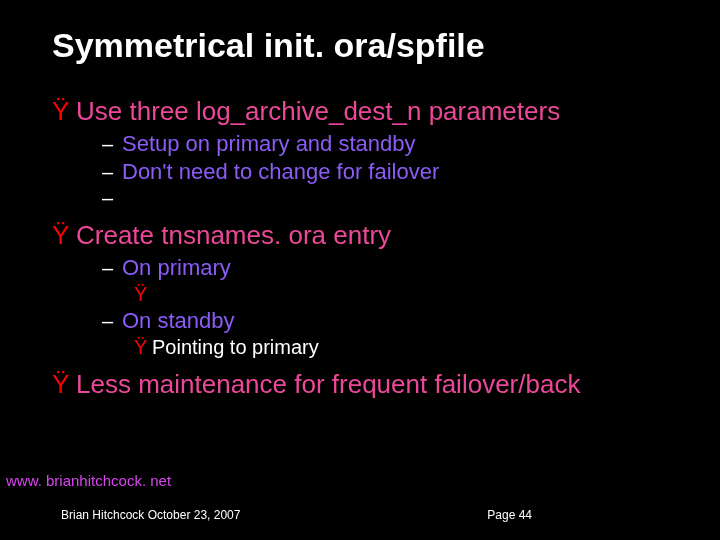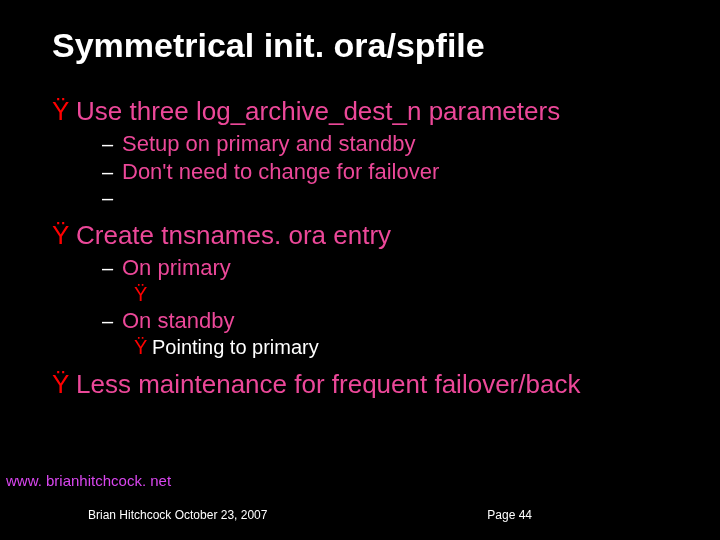--- a/index.html
+++ b/index.html
@@ -58,21 +58,21 @@
     margin-bottom: 2px;
   }
   .bullet-sub .dash {
     color: #fff;
     font-size: 20px;
     width: 20px;
     flex-shrink: 0;
   }
   .bullet-sub .text {
     font-size: 22px;
-    color: #ec4899;
+    color: #8b5cf6;
   }
   .subsublist {
     margin-left: 32px;
     margin-top: 2px;
     margin-bottom: 2px;
   }
   .bullet-subsub {
     display: flex;
     align-items: baseline;
   }
@@ -88,21 +88,21 @@
   }
   .footer-url {
     position: absolute;
     left: 6px;
     top: 472px;
     font-size: 15px;
     color: #d946ef;
   }
   .footer-author {
     position: absolute;
-    left: 88px;
+    left: 61px;
     top: 508px;
     font-size: 12px;
     color: #fff;
   }
   .footer-page {
     position: absolute;
     right: 60px;
     top: 508px;
     font-size: 12px;
     color: #fff;

